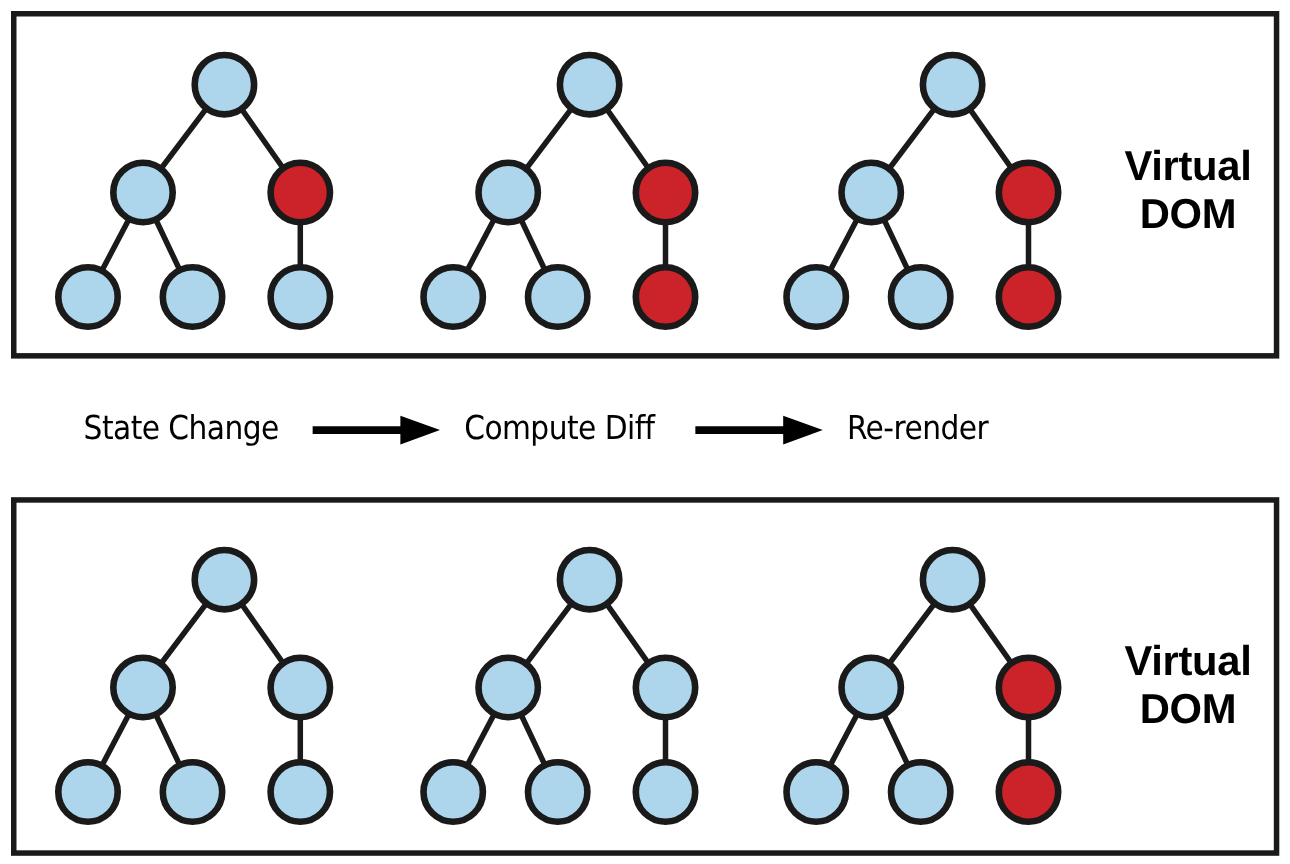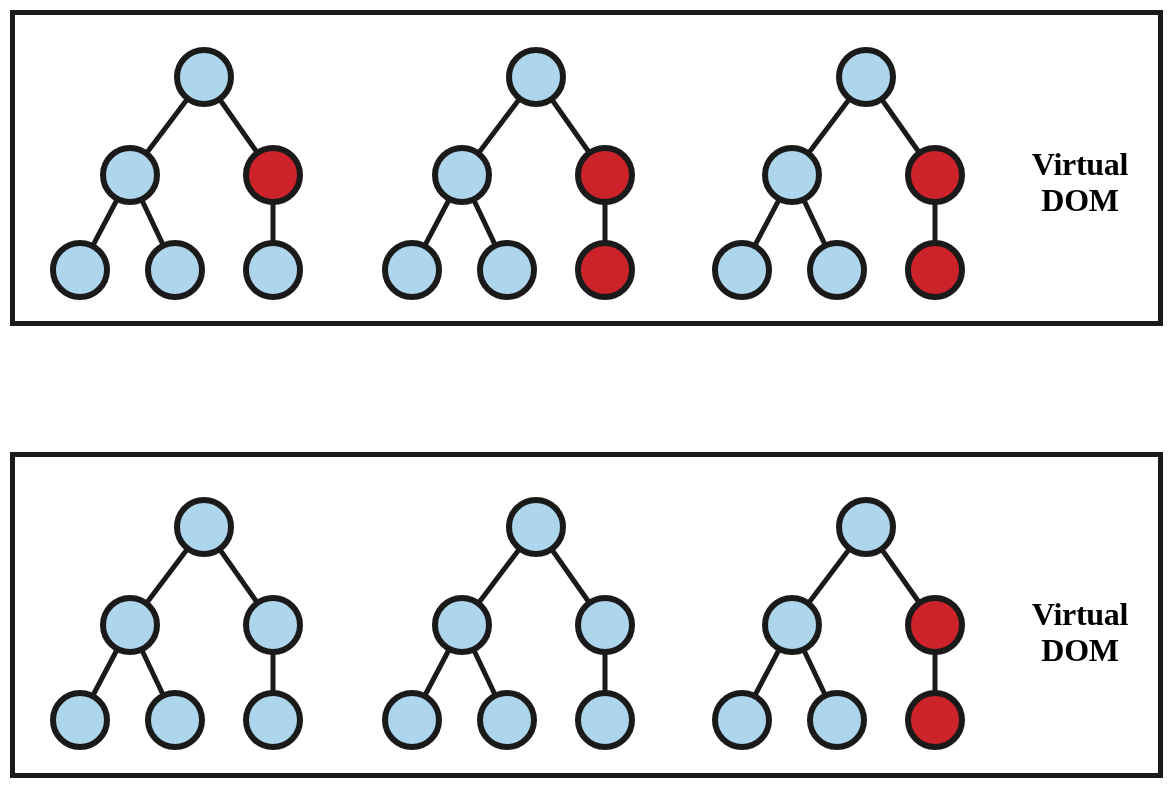--- a/index.html
+++ b/index.html
@@ -23,29 +23,28 @@
     position: absolute;
     border: 5px solid #1a1a1a;
     background: #ffffff;
     box-sizing: border-box;
   }
   #panel-virtual-dom { left: 10px; top: 10px; width: 1153px; height: 316px; }
   #panel-browser-dom { left: 10px; top: 452px; width: 1153px; height: 326px; }
 
   .panel-label {
     position: absolute;
-    font-family: Liberation Serif, serif;
+    font-family: Liberation Sans, sans-serif;
     font-weight: bold;
-    font-size: 32px;
+    font-size: 38px;
     line-height: 1.12;
     color: #000000;
     text-align: center;
     letter-spacing: -0.3px;
     white-space: pre-line;
-    margin-top: 16px;
   }
   #label-virtual-dom { left: 1010px; top: 131px; width: 140px; }
   #label-browser-dom { left: 1002px; top: 581px; width: 156px; }
 
   .flow-row {
     position: absolute;
     left: 0px;
     top: 360px;
     width: 1010px;
     height: 62px;
@@ -113,20 +112,41 @@
         <circle cx="248" cy="150" r="27" fill="#CC2229" class="node-circle"></circle>
         <circle cx="55" cy="245" r="27" fill="#ADD5EC" class="node-circle"></circle>
         <circle cx="150" cy="245" r="27" fill="#ADD5EC" class="node-circle"></circle>
         <circle cx="248" cy="245" r="27" fill="#CC2229" class="node-circle"></circle>
       </svg>
   </div>
 
   <div class="panel-label" id="label-virtual-dom">Virtual
 DOM</div>
 
+  <div class="flow-row">
+    <div class="flow-text" id="flow-step-0">State Change</div>
+
+    <div class="flow-arrow" id="flow-arrow-0">
+      <svg width="118" height="30" viewBox="0 0 118 30">
+        <line x1="0" y1="15" x2="86" y2="15" stroke="#000000" stroke-width="7"></line>
+        <polygon points="80,2 116,15 80,28" fill="#000000"></polygon>
+      </svg>
+    </div>
+
+    <div class="flow-text" id="flow-step-1">Compute Diff</div>
+
+    <div class="flow-arrow" id="flow-arrow-1">
+      <svg width="118" height="30" viewBox="0 0 118 30">
+        <line x1="0" y1="15" x2="86" y2="15" stroke="#000000" stroke-width="7"></line>
+        <polygon points="80,2 116,15 80,28" fill="#000000"></polygon>
+      </svg>
+    </div>
+
+    <div class="flow-text" id="flow-step-2">Re-render</div>
+  </div>
 
   <div class="panel" id="panel-browser-dom">
     <svg class="tree" width="310" height="300" style="left:10px; top:18px;">
         <line x1="179" y1="52" x2="105" y2="150" class="edge"></line>
         <line x1="179" y1="52" x2="248" y2="150" class="edge"></line>
         <line x1="105" y1="150" x2="55" y2="245" class="edge"></line>
         <line x1="105" y1="150" x2="150" y2="245" class="edge"></line>
         <line x1="248" y1="150" x2="248" y2="245" class="edge"></line>
         <circle cx="179" cy="52" r="27" fill="#ADD5EC" class="node-circle"></circle>
         <circle cx="105" cy="150" r="27" fill="#ADD5EC" class="node-circle"></circle>

